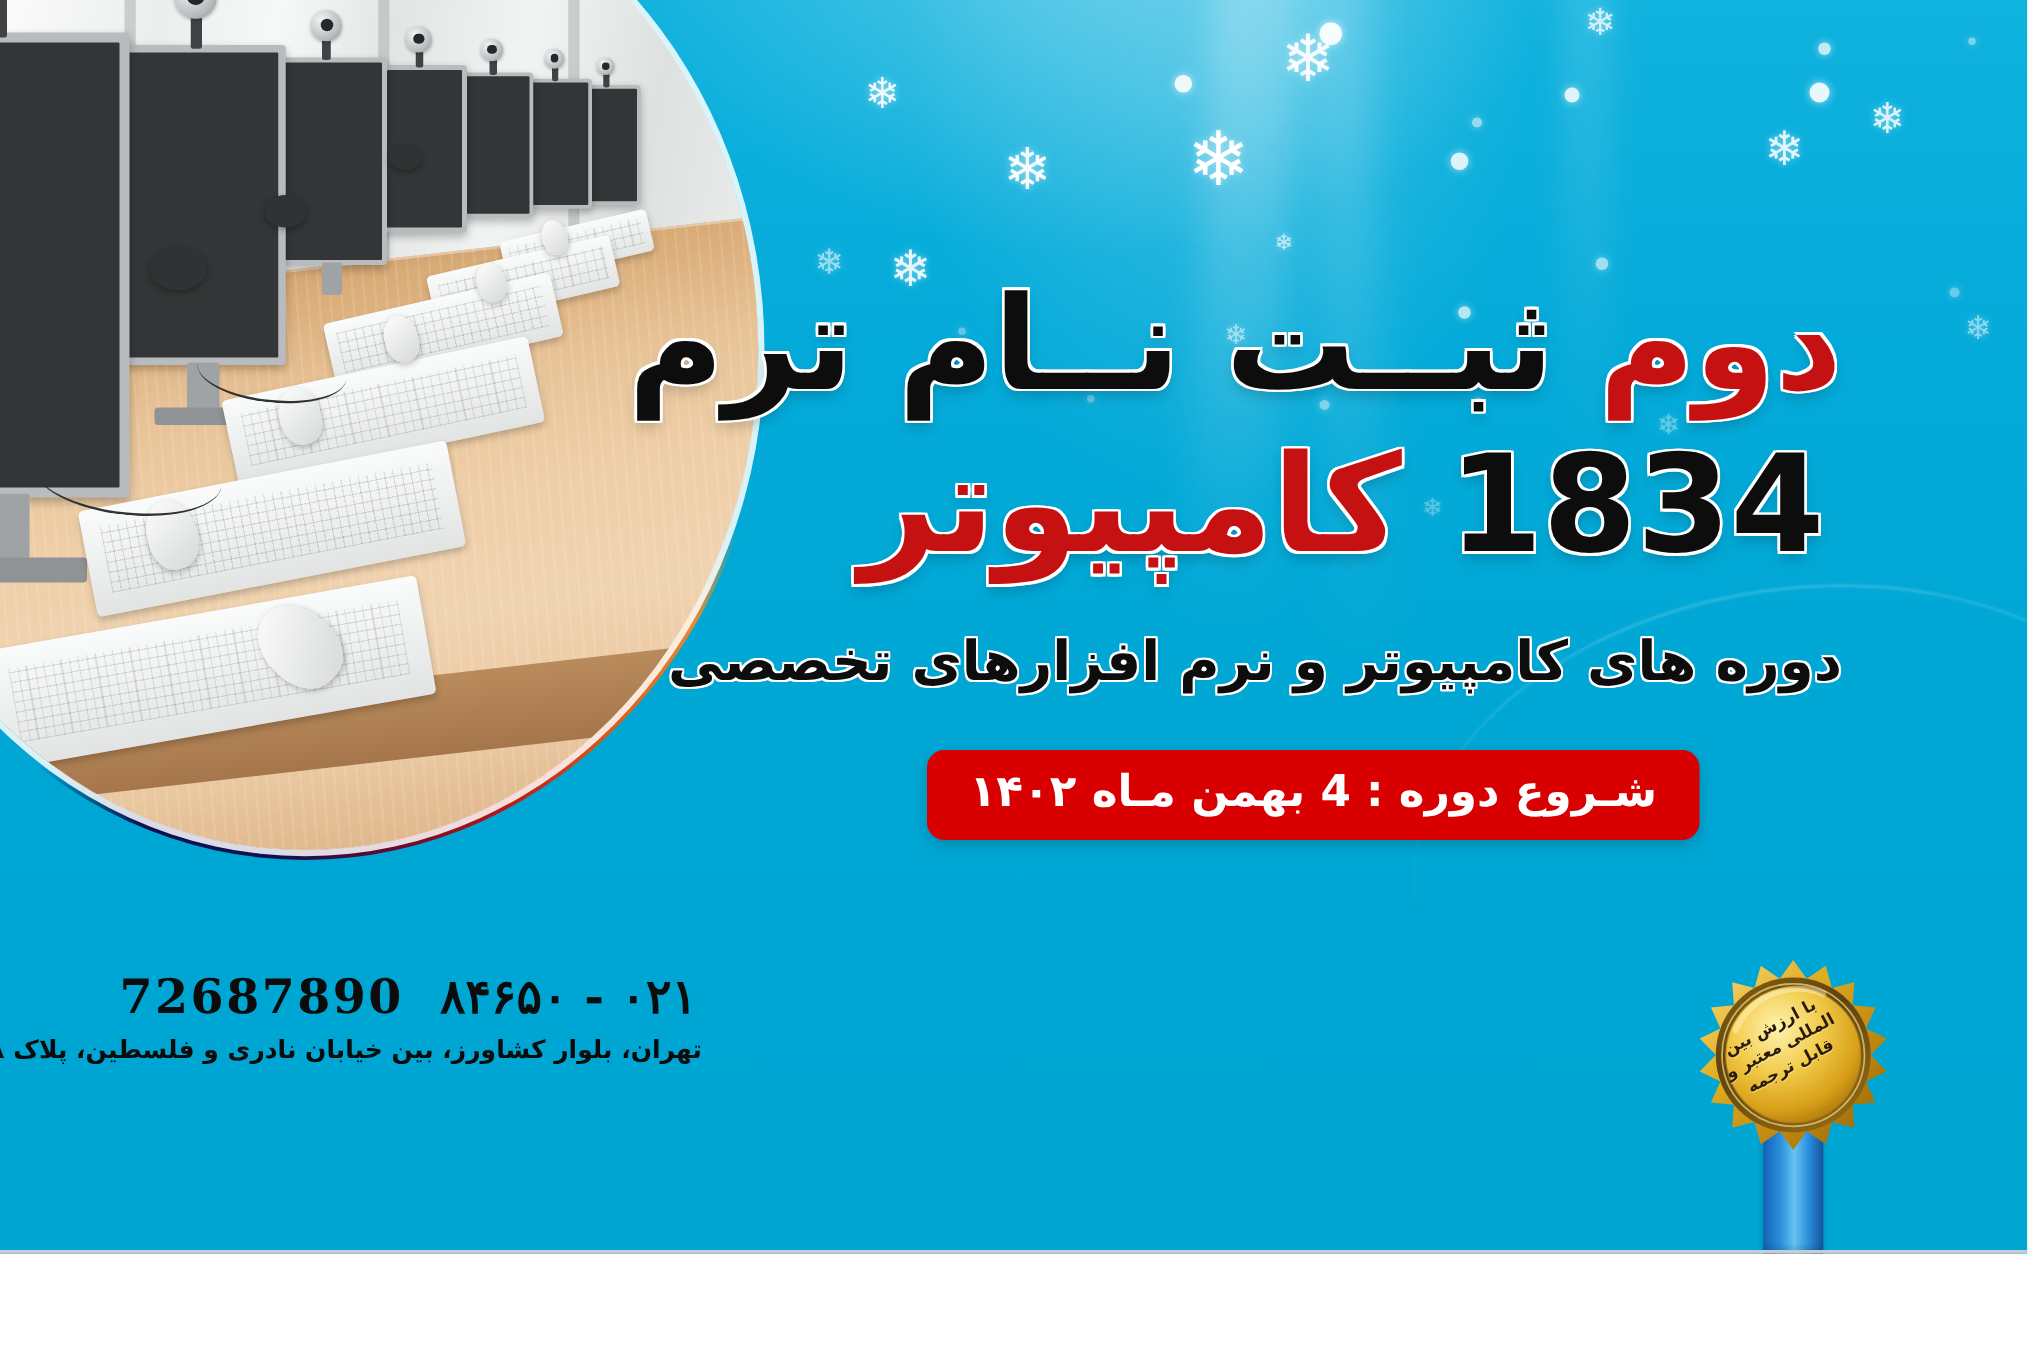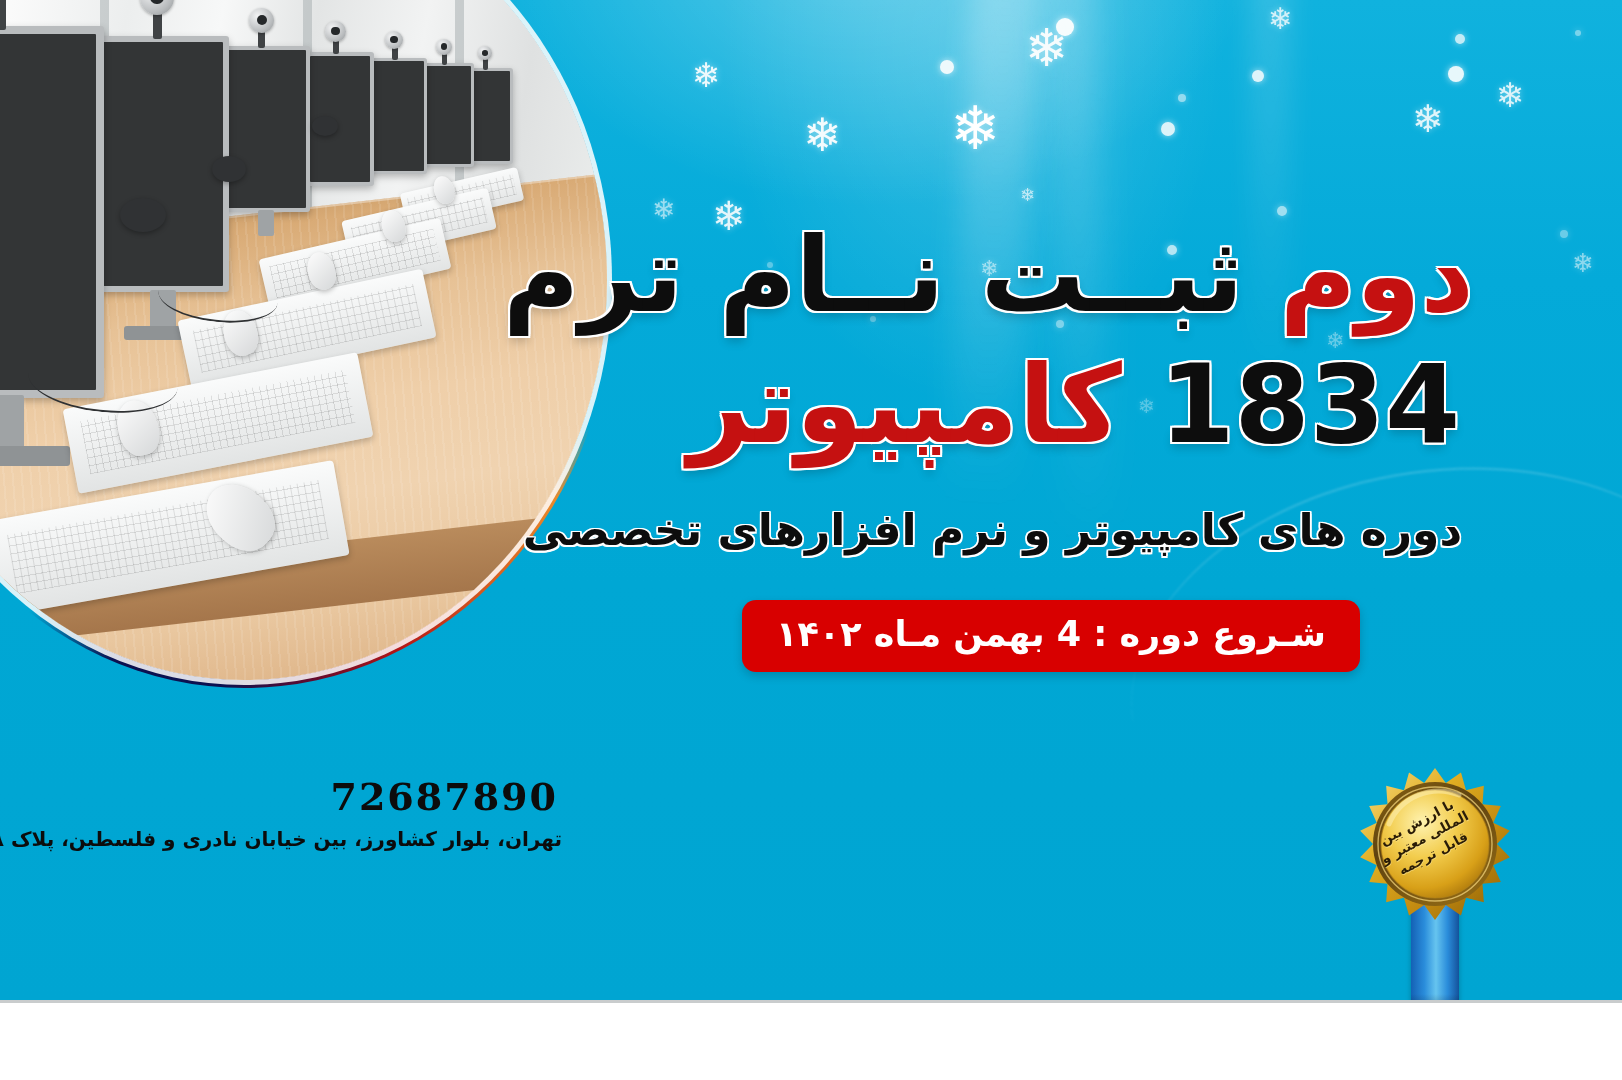--- a/index.html
+++ b/index.html
@@ -144,21 +144,21 @@
     text-shadow:
       -2px 0 0 #ffffff, 2px 0 0 #ffffff, 0 -2px 0 #ffffff, 0 2px 0 #ffffff,
       -2px -2px 0 #ffffff, 2px -2px 0 #ffffff, -2px 2px 0 #ffffff, 2px 2px 0 #ffffff,
       0 6px 10px rgba(0,0,0,.18);
   }
   .hl-line .red{color:#C51111;margin-top:12px;}
   .hl-line.l2{font-size:108px;margin-top:4px;}
 
   .subtitle{
     position:absolute;
-    right:160px;
+    right:148px;
     top:502px;
     width:800px;
     text-align:left;
     direction:rtl;
     font-weight:bold;
     font-size:44px;
     line-height:1.25;
     color:#0d0d0d;
     white-space:nowrap;
     text-shadow:-1.5px 0 0 #fff,1.5px 0 0 #fff,0 -1.5px 0 #fff,0 1.5px 0 #fff,
@@ -391,20 +391,21 @@
         <span class="red">کامپیوتر</span>
       </div>
     </div>
 
     <div class="subtitle">دوره های کامپیوتر و نرم افزارهای تخصصی</div>
 
     <div class="start-badge">شـروع دوره : 4 بهمن مـاه ۱۴۰۲</div>
 
     <div class="contact">
       <div class="phones">
+        <span>۰۲۱ - ۸۴۶۵۰</span>
         <span>72687890</span>
       </div>
       <div class="address">تهران، بلوار کشاورز، بین خیابان نادری و فلسطین، پلاک ۱۱۸</div>
     </div>
 
     <div class="seal-wrap">
       <div class="ribbon"></div>
       <div class="seal">
         <svg width="160" height="160" viewBox="0 0 160 160" aria-hidden="true">
           <defs>

